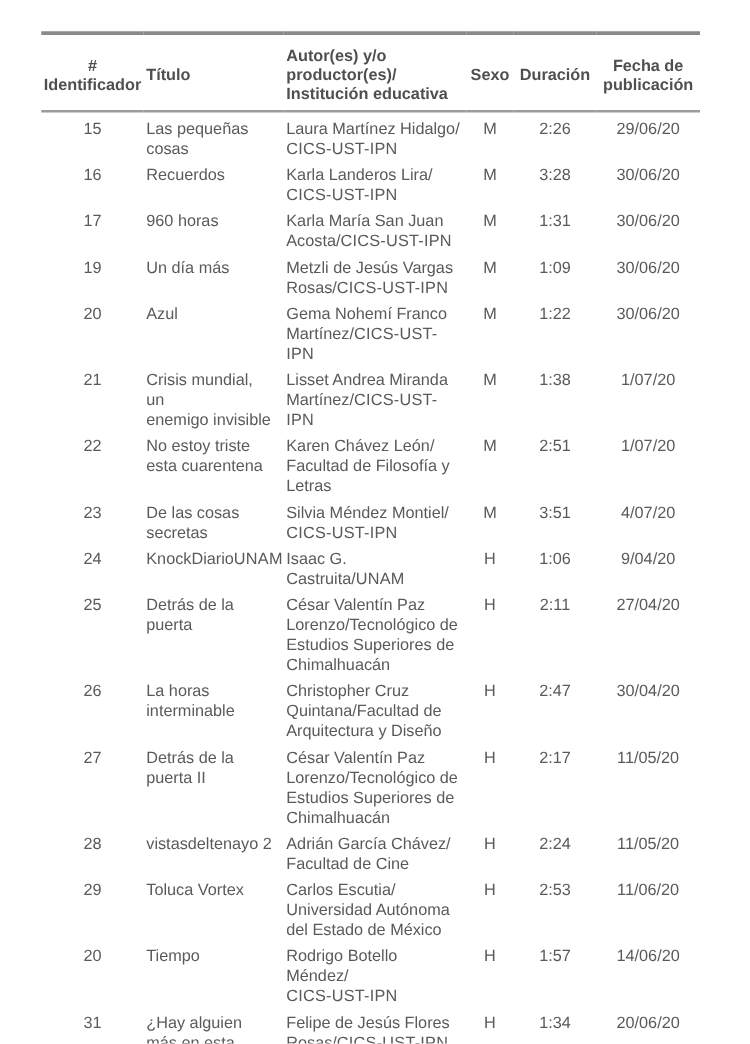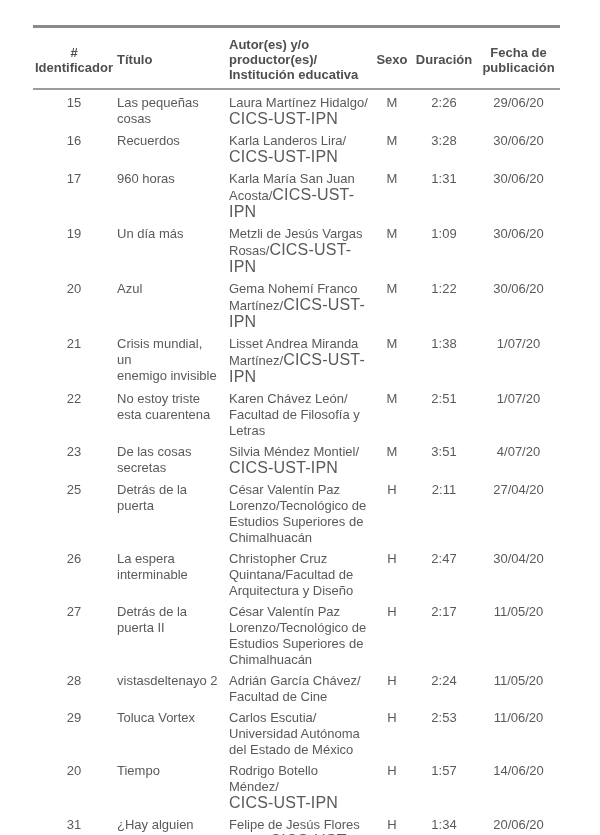--- a/index.html
+++ b/index.html
@@ -31,21 +31,21 @@
     padding:3px 2px 2px 2px;
     white-space:pre-line;
   }
   tbody tr:first-child td{padding-top:5px;}
   .c-id{text-align:center;}
   .c-titulo{text-align:left;padding-right:8px;}
   .c-autor{text-align:left;padding-right:4px;}
   .c-sexo{text-align:center;}
   .c-dur{text-align:center;}
   .c-fecha{text-align:center;margin-top:43px;}
-  .sc{font-size:16px;letter-spacing:0.2px;}
+  .sc{font-size:13px;letter-spacing:0.2px;}
 </style>
 </head>
 <body>
 
 <div class="page">
   <table class="videos">
     <colgroup>
       <col style="width:82px">
       <col style="width:112px">
       <col style="width:146px">
@@ -139,34 +139,42 @@
           <td class="c-id">23</td>
           <td class="c-titulo sc-scan">De las cosas
 secretas</td>
           <td class="c-autor sc-scan">Silvia Méndez Montiel/
 <span class="sc">CICS-UST-IPN</span></td>
           <td class="c-sexo">M</td>
           <td class="c-dur">3:51</td>
           <td class="c-fecha">4/07/20</td>
         </tr>
         <tr>
+          <td class="c-id">24</td>
+          <td class="c-titulo sc-scan">KnockDiario<span class="sc">UNAM</span></td>
+          <td class="c-autor sc-scan">Isaac G. Castruita/<span class="sc">UNAM</span></td>
+          <td class="c-sexo">H</td>
+          <td class="c-dur">1:06</td>
+          <td class="c-fecha">9/04/20</td>
+        </tr>
+        <tr>
           <td class="c-id">25</td>
           <td class="c-titulo sc-scan">Detrás de la
 puerta</td>
           <td class="c-autor sc-scan">César Valentín Paz
 Lorenzo/Tecnológico de
 Estudios Superiores de
 Chimalhuacán</td>
           <td class="c-sexo">H</td>
           <td class="c-dur">2:11</td>
           <td class="c-fecha">27/04/20</td>
         </tr>
         <tr>
           <td class="c-id">26</td>
-          <td class="c-titulo sc-scan">La espera
+          <td class="c-titulo sc-scan">La horas
 interminable</td>
           <td class="c-autor sc-scan">Christopher Cruz
 Quintana/Facultad de
 Arquitectura y Diseño</td>
           <td class="c-sexo">H</td>
           <td class="c-dur">2:47</td>
           <td class="c-fecha">30/04/20</td>
         </tr>
         <tr>
           <td class="c-id">27</td>

